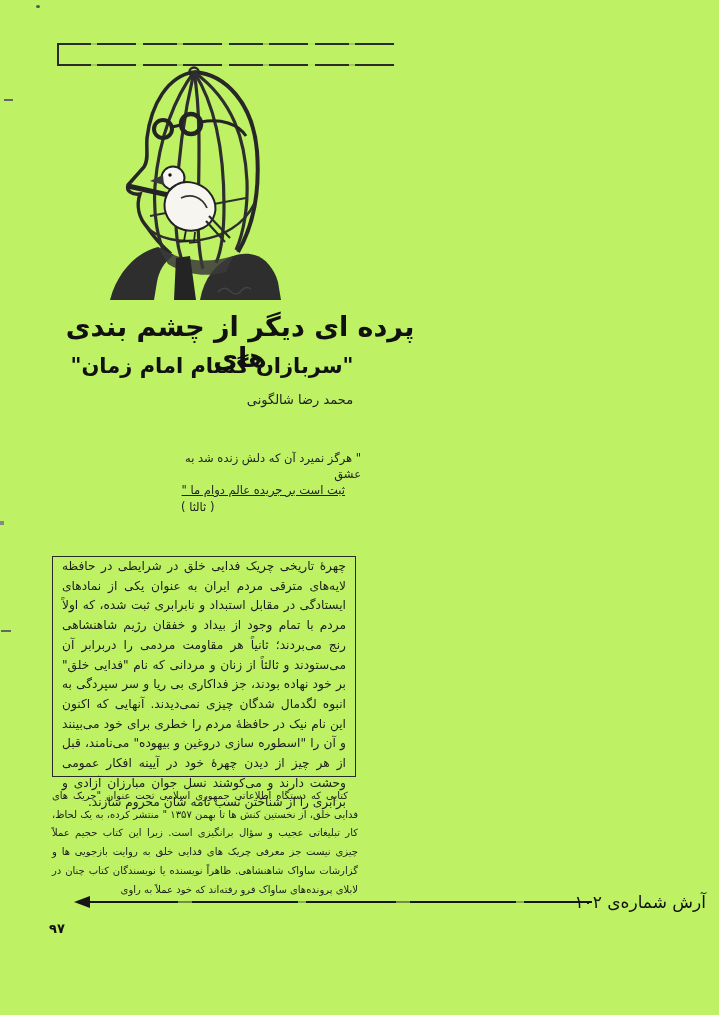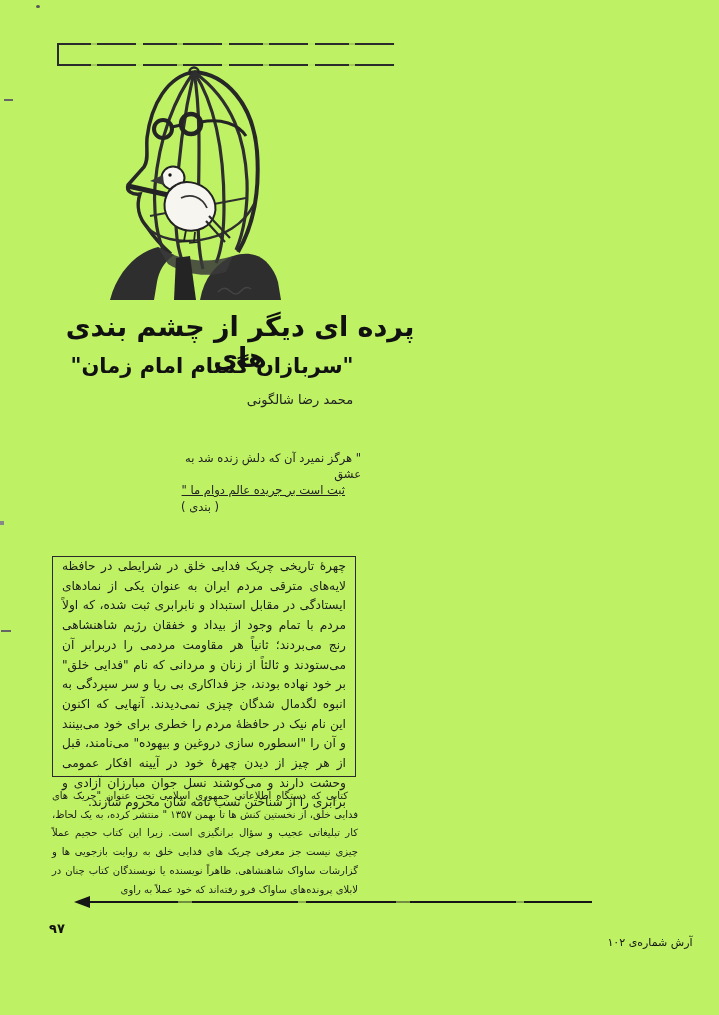--- a/index.html
+++ b/index.html
@@ -66,22 +66,22 @@
   
   .footer-pagenum{
     position:absolute;left:42px;top:921px;width:30px;
     font-size:13px;font-weight:bold;text-align:center;color:#111;
   }
   .footer-arrow-line{position:absolute;left:88px;top:901px;width:504px;height:2px;
     background:repeating-linear-gradient(90deg,#161616 0 90px,rgba(22,22,22,.45) 90px 104px,#161616 104px 210px,rgba(22,22,22,.3) 210px 218px);}
   .footer-arrow-head{position:absolute;left:74px;top:896px;width:0;height:0;
     border-top:6px solid transparent;border-bottom:6px solid transparent;border-right:16px solid #161616;}
   .footer-journal{
-    position:absolute;left:594px;top:936px;width:112px;
-    direction:rtl;text-align:center;font-size:11px;color:#111;white-space:nowrap;
+    position:absolute;left:594px;top:892px;width:112px;
+    direction:rtl;text-align:center;font-size:17px;color:#111;white-space:nowrap;
   }
 </style>
 </head>
 <body>
 
 <div class="page">
 
   <div class="dot-artifact"></div>
   <div class="margin-dash m1"></div>
   <div class="margin-dash m2"></div>
@@ -134,21 +134,21 @@
     </svg>
   </div>
 
   <h1 class="title" dir="rtl">پرده ای دیگر از چشم بندی های</h1>
   <h2 class="subtitle" dir="rtl">"سربازان گمنام امام زمان"</h2>
   <div class="author" dir="rtl">محمد رضا شالگونی</div>
 
   <div class="epigraph" dir="rtl">
     <div class="l1">" هرگز نمیرد آن که دلش زنده شد به عشق</div>
     <div class="l2">ثبت است بر جریده عالم دوام ما "</div>
-    <div class="attr">( بندی )</div>
+    <div class="attr">( ثالثا )</div>
   </div>
 
   <div class="boxed-paragraph" dir="rtl">چهرهٔ تاریخی چریک فدایی خلق در شرایطی در حافظه لایه‌های مترقی مردم ایران به عنوان یکی از نمادهای ایستادگی در مقابل استبداد و نابرابری ثبت شده، که اولاً مردم با تمام وجود از بیداد و خفقان رژیم شاهنشاهی رنج می‌بردند؛ ثانیاً هر مقاومت مردمی را دربرابر آن می‌ستودند و ثالثاً از زنان و مردانی که نام "فدایی خلق" بر خود نهاده بودند، جز فداکاری بی ریا و سر سپردگی به انبوه لگدمال شدگان چیزی نمی‌دیدند. آنهایی که اکنون این نام نیک در حافظهٔ مردم را خطری برای خود می‌بینند و آن را "اسطوره سازی دروغین و بیهوده" می‌نامند، قبل از هر چیز از دیدن چهرهٔ خود در آیینه افکار عمومی وحشت دارند و می‌کوشند نسل جوان مبارزان آزادی و برابری را از شناختن نسب نامه شان محروم سازند.</div>
 
   <div class="second-paragraph" dir="rtl">کتابی که دستگاه اطلاعاتی جمهوری اسلامی تحت عنوان "چریک های فدایی خلق، از نخستین کنش ها تا بهمن ۱۳۵۷ " منتشر کرده، به یک لحاظ، کار تبلیغاتی عجیب و سؤال برانگیزی است. زیرا این کتاب حجیم عملاً چیزی نیست جز معرفی چریک های فدایی خلق به روایت بازجویی ها و گزارشات ساواک شاهنشاهی. ظاهراً نویسنده یا نویسندگان کتاب چنان در لابلای پرونده‌های ساواک فرو رفته‌اند که خود عملاً به راوی</div>
 
   <div class="footer-pagenum">۹۷</div>
   <div class="footer-arrow-head"></div>
   <div class="footer-arrow-line"></div>
   <div class="footer-journal" dir="rtl">آرش شماره‌ی ۱۰۲</div>

